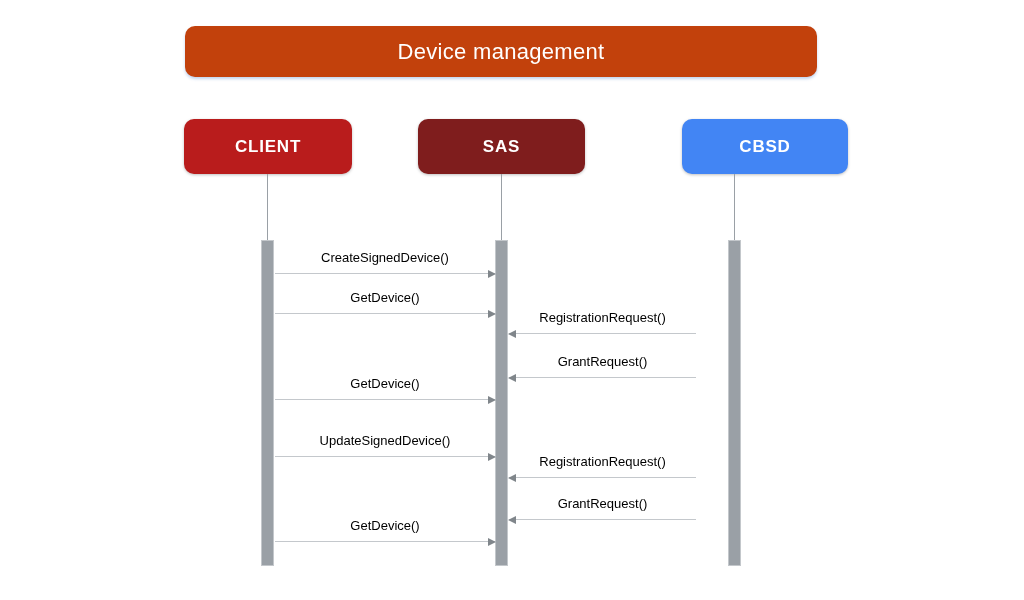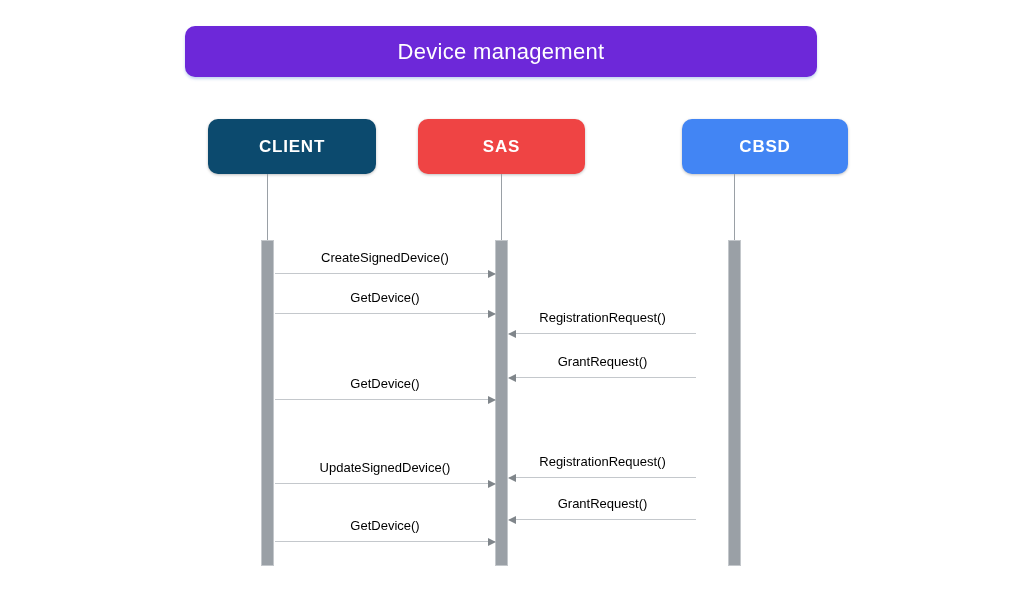--- a/index.html
+++ b/index.html
@@ -120,38 +120,38 @@
     left: -1px;
     border-right: 8px solid #80868b;
   }
 
   
   .m0 { top: 248px; }
   .m1 { top: 288px; }
   .m2 { top: 308px; }
   .m3 { top: 352px; }
   .m4 { top: 374px; }
-  .m5 { top: 431px; margin-top: 27px; }
+  .m5 { top: 431px; }
   .m6 { top: 452px; }
   .m7 { top: 494px; }
   .m8 { top: 516px; }
 </style>
 </head>
 <body>
 
 <div class="canvas">
 
-  <div class="title-bar" style="background: #6d28d9;">
+  <div class="title-bar" style="background: #c2410c;">
     <span>Device management</span>
   </div>
 
-  <div class="actor-box actor-client" style="background: #0c4a6e; margin-left: 24px;">
+  <div class="actor-box actor-client" style="background: #b91c1c;">
     <span>CLIENT</span>
   </div>
-  <div class="actor-box actor-sas" style="background: #ef4444;">
+  <div class="actor-box actor-sas" style="background: #7f1d1d;">
     <span>SAS</span>
   </div>
   <div class="actor-box actor-cbsd" style="background: rgb(66, 133, 244);">
     <span>CBSD</span>
   </div>
 
   <div class="lifeline lifeline-client"></div>
   <div class="lifeline lifeline-sas"></div>
   <div class="lifeline lifeline-cbsd"></div>
 

